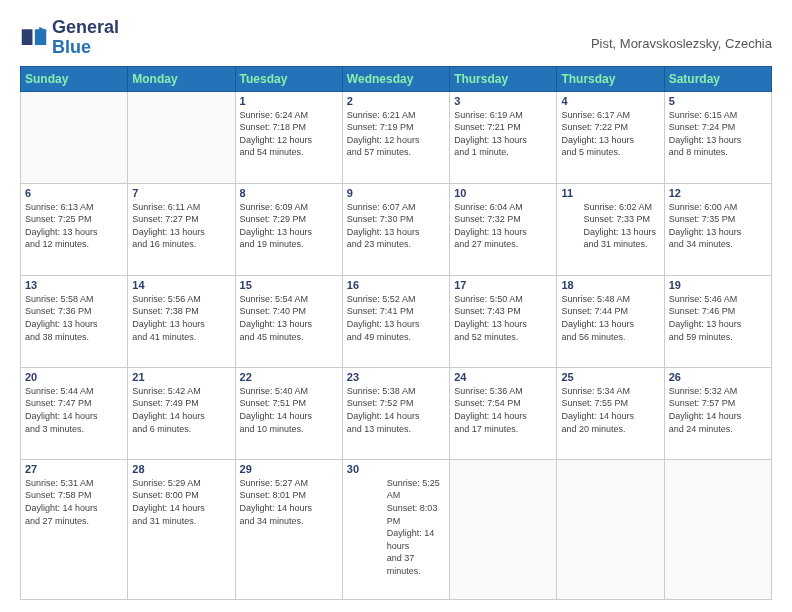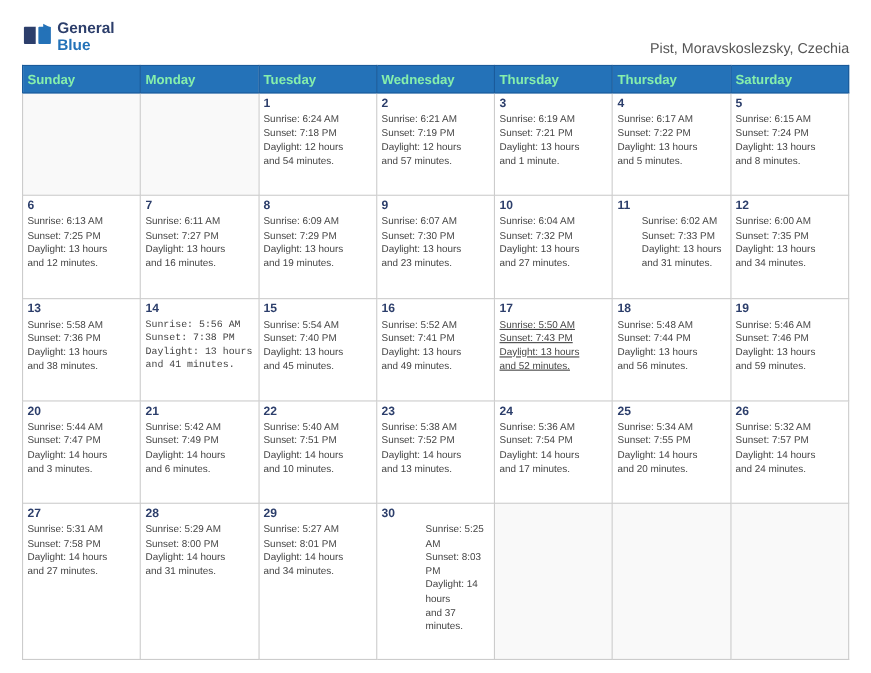--- a/index.html
+++ b/index.html
@@ -22,21 +22,21 @@
       justify-content: space-between;
       align-items: flex-start;
       margin-bottom: 8px;
     }
     .logo {
       display: flex;
       align-items: center;
       gap: 4px;
     }
     .logo-text {
-      font-size: 14px;
+      font-size: 18px;
       font-weight: bold;
       color: #2c3e6b;
       line-height: 1.1;
     }
     .logo-blue { color: #2472b8; }
     .logo-icon {
       width: 28px;
       height: 28px;
     }
     .title-block {
@@ -228,42 +228,42 @@
         <tr>
           <td>
             <span class="day-number">13</span>
             <div class="day-info" style="white-space: pre-line;">Sunrise: 5:58 AM
 Sunset: 7:36 PM
 Daylight: 13 hours
 and 38 minutes.</div>
           </td>
           <td>
             <span class="day-number">14</span>
-            <div class="day-info" style="white-space: pre-line; font-family: Liberation Mono, monospace;">Sunrise: 5:56 AM
+            <div class="day-info" style="white-space: pre-line;">Sunrise: 5:56 AM
 Sunset: 7:38 PM
 Daylight: 13 hours
 and 41 minutes.</div>
           </td>
           <td>
             <span class="day-number">15</span>
             <div class="day-info" style="white-space: pre-line;">Sunrise: 5:54 AM
 Sunset: 7:40 PM
 Daylight: 13 hours
 and 45 minutes.</div>
           </td>
           <td>
             <span class="day-number">16</span>
             <div class="day-info" style="white-space: pre-line;">Sunrise: 5:52 AM
 Sunset: 7:41 PM
 Daylight: 13 hours
 and 49 minutes.</div>
           </td>
           <td>
             <span class="day-number">17</span>
-            <div class="day-info" style="white-space: pre-line; text-decoration: underline;">Sunrise: 5:50 AM
+            <div class="day-info" style="white-space: pre-line;">Sunrise: 5:50 AM
 Sunset: 7:43 PM
 Daylight: 13 hours
 and 52 minutes.</div>
           </td>
           <td>
             <span class="day-number">18</span>
             <div class="day-info" style="white-space: pre-line;">Sunrise: 5:48 AM
 Sunset: 7:44 PM
 Daylight: 13 hours
 and 56 minutes.</div>

